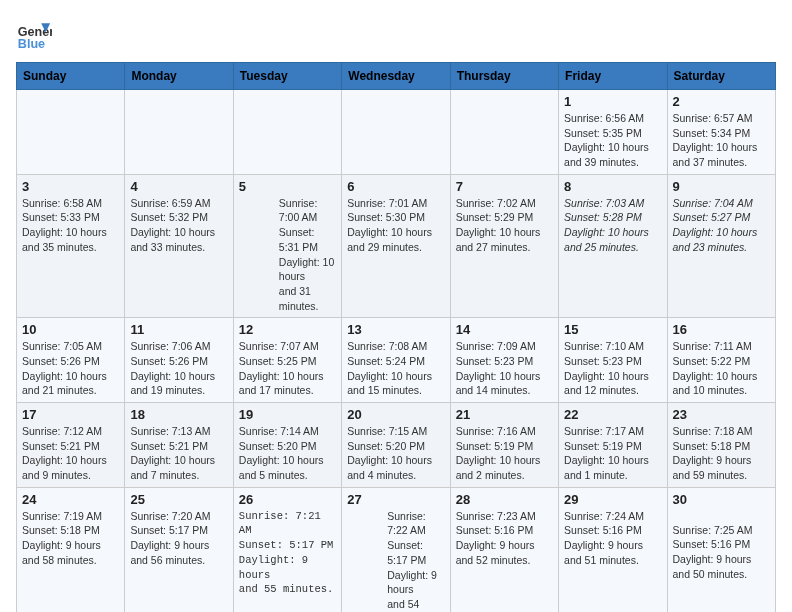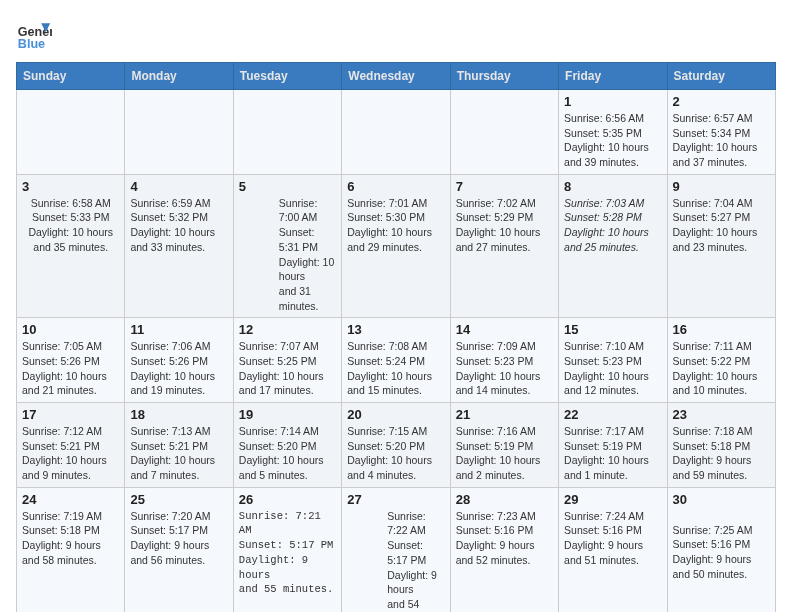--- a/index.html
+++ b/index.html
@@ -37,21 +37,21 @@
       font-size: 16px;
       color: #555;
     }
     .calendar {
       width: 100%;
       border-collapse: collapse;
       font-size: 11px;
     }
     .calendar th {
       background: #3a7abf;
-      color: #e5e5e5;
+      color: #000000;
       text-align: left;
       padding: 6px 6px;
       font-size: 12px;
       font-weight: bold;
       border: 1px solid #2e6aa0;
     }
     .calendar td {
       vertical-align: top;
       border: 1px solid #ccc;
       padding: 4px 5px;
@@ -138,21 +138,21 @@
           <span class="day-number">2</span>
           <div class="day-info" style="white-space: pre-line;">Sunrise: 6:57 AM
 Sunset: 5:34 PM
 Daylight: 10 hours
 and 37 minutes.</div>
         </td>
       </tr>
       <tr>
         <td>
           <span class="day-number">3</span>
-          <div class="day-info" style="white-space: pre-line; text-align: center;">Sunrise: 6:58 AM
+          <div class="day-info" style="white-space: pre-line;">Sunrise: 6:58 AM
 Sunset: 5:33 PM
 Daylight: 10 hours
 and 35 minutes.</div>
         </td>
         <td>
           <span class="day-number">4</span>
           <div class="day-info" style="white-space: pre-line;">Sunrise: 6:59 AM
 Sunset: 5:32 PM
 Daylight: 10 hours
 and 33 minutes.</div>
@@ -180,21 +180,21 @@
         </td>
         <td>
           <span class="day-number">8</span>
           <div class="day-info" style="white-space: pre-line; font-style: italic;">Sunrise: 7:03 AM
 Sunset: 5:28 PM
 Daylight: 10 hours
 and 25 minutes.</div>
         </td>
         <td>
           <span class="day-number">9</span>
-          <div class="day-info" style="white-space: pre-line;">Sunrise: 7:04 AM
+          <div class="day-info" style="white-space: pre-line; font-style: italic;">Sunrise: 7:04 AM
 Sunset: 5:27 PM
 Daylight: 10 hours
 and 23 minutes.</div>
         </td>
       </tr>
       <tr>
         <td>
           <span class="day-number">10</span>
           <div class="day-info" style="white-space: pre-line;">Sunrise: 7:05 AM
 Sunset: 5:26 PM

